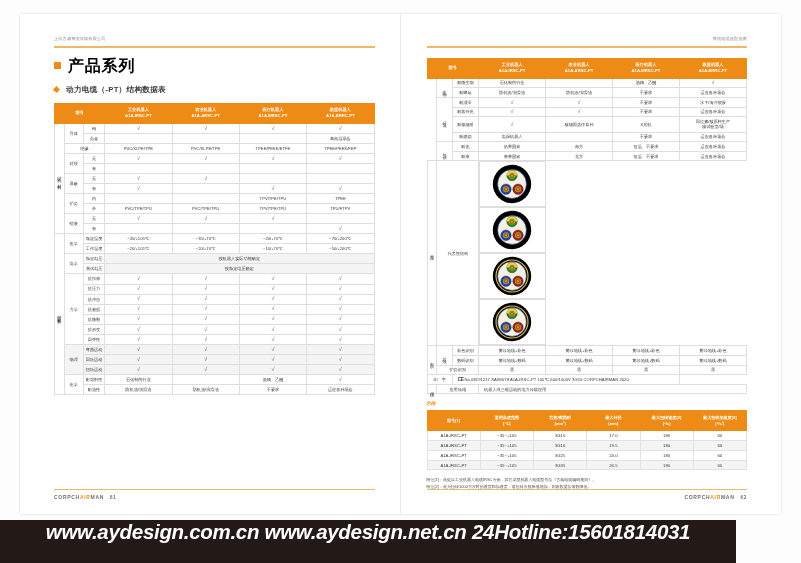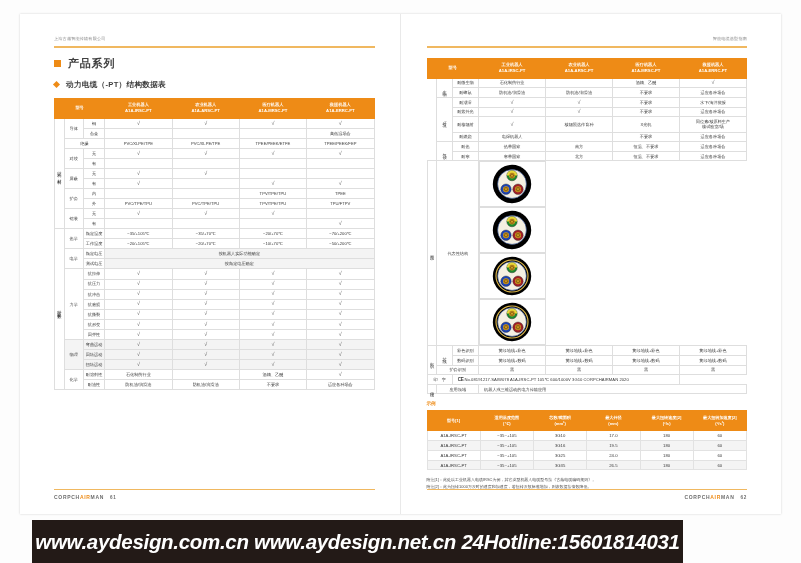--- a/index.html
+++ b/index.html
@@ -48,21 +48,21 @@
     height: 1.6px;
     background: #f0b860;
     margin-top: 2px;
     margin-bottom: 10px;
   }
 
   
   .h1row { display: flex; align-items: center; gap: 7px; margin-bottom: 11px; }
   .h1sq { width: 7px; height: 7px; background: #ee8b16; flex: none; }
   .h1 {
-    font-size: 11px; font-weight: bold; color: #404040;
+    font-size: 16px; font-weight: bold; color: #000000;
     letter-spacing: .8px; line-height: 1; text-align: center;
   }
   .h2row { display: flex; align-items: center; gap: 7px; margin-bottom: 8px; }
   .h2dia {
     width: 5px; height: 5px; background: #ee8b16;
     transform: rotate(45deg); flex: none;
   }
   .h2 { font-size: 7.6px; font-weight: bold; color: #3d3d3d; letter-spacing: .3px; }
 
   
@@ -150,23 +150,23 @@
     font-size: 5px; font-weight: bold; letter-spacing: .7px;
     color: #6d6d6d;
   }
   .pfoot.r .bar { justify-content: flex-end; }
   .brandA { color: #ee8b16; }
   .pgno { font-size: 4.6px; color: #6d6d6d; font-weight: bold; }
 
   
   .banner {
     position: absolute;
-    left: 0; bottom: 0; width: 651px; height: 43px;
+    left: 0; bottom: 0; width: 736px; height: 43px;
     background: #231a17;
-    display: flex; align-items: center; justify-content: center; margin-left: 32px;
+    display: flex; align-items: flex-start; justify-content: center;
   }
   .banner-txt {
     color: #ffffff;
     font-size: 20.5px;
     font-weight: bold;
     font-style: italic;
     letter-spacing: -.3px;
     white-space: nowrap;
     font-family: "Liberation Sans", "DejaVu Sans", sans-serif;
   }

